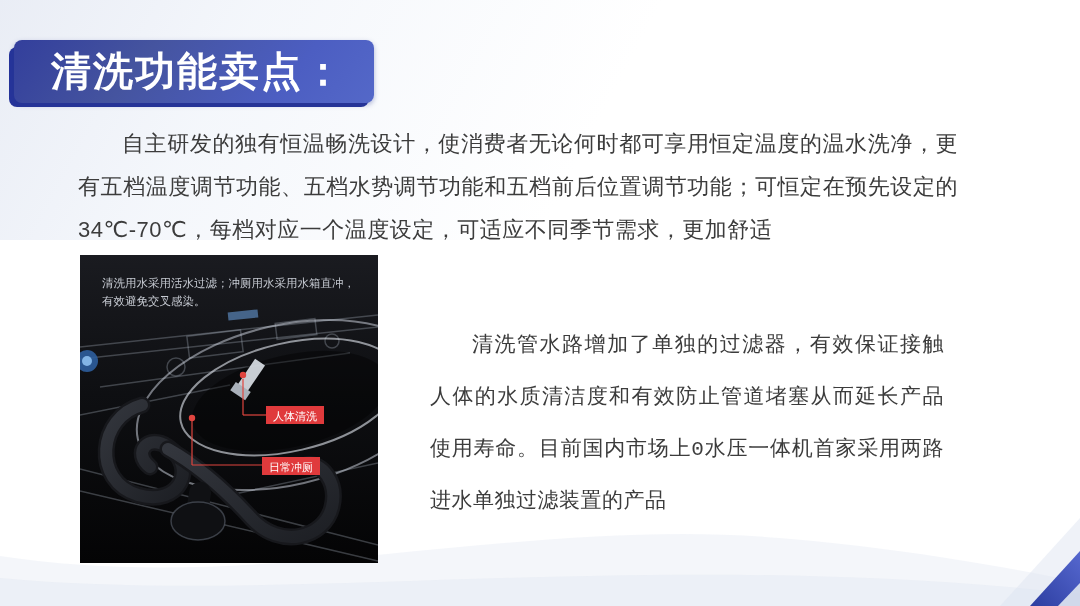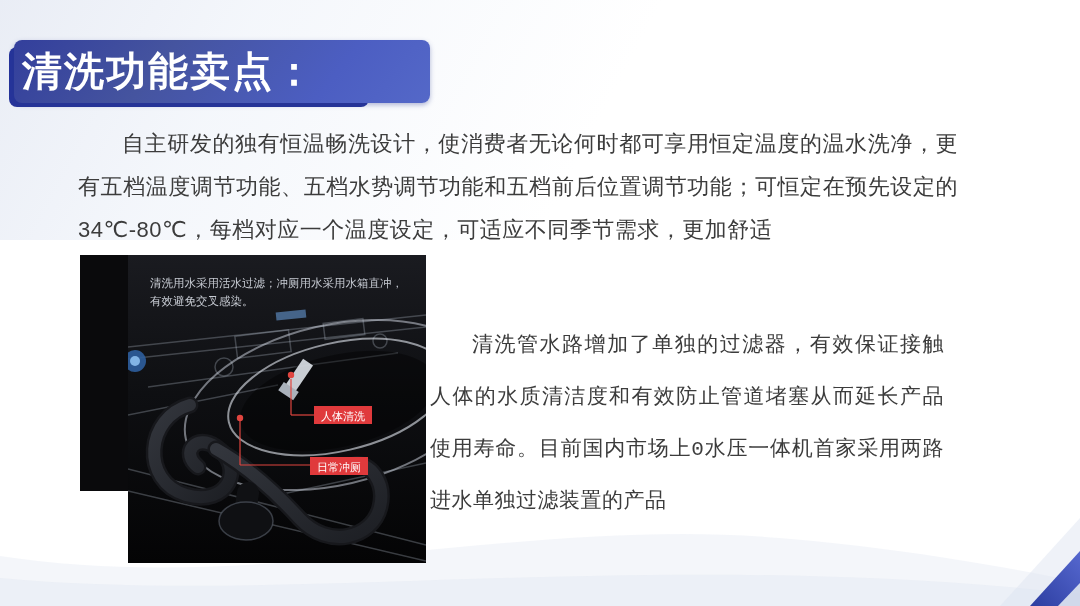--- a/index.html
+++ b/index.html
@@ -15,45 +15,44 @@
     opacity:.9;pointer-events:none;
   }
   .bg-bottom-wave{position:absolute;left:0;bottom:0;width:1080px;height:120px;pointer-events:none;}
   
   .title-wrap{position:absolute;left:14px;top:40px;width:360px;height:63px;}
   .title-shadow{
     position:absolute;left:-5px;top:7px;width:360px;height:60px;
     background:#26349a;border-radius:8px;
   }
   .title-box{
-    position:absolute;left:0;top:0;width:416px;height:63px;
+    position:absolute;left:0;top:0;width:360px;height:63px;
     background:linear-gradient(128deg,#333f9c 0%,#45549f 35%,#4c5ec2 75%,#5468c8 100%);
     border-radius:8px;display:flex;align-items:center;box-sizing:border-box;
-    padding-left:8px;box-shadow:0 2px 5px rgba(40,55,140,.35);
+    padding-left:8px;box-shadow:0 2px 5px rgba(40,55,140,.35);justify-content:center;
   }
   .title-text{
     font-family:"DejaVu Serif","Liberation Serif",serif;font-weight:700;
     color:#ffffff;font-size:40px;letter-spacing:2px;white-space:nowrap;
   }
   
   .para-main{
     position:absolute;left:78px;top:122px;width:880px;
     font-size:22px;line-height:43px;color:#3c3c3c;
     text-align:justify;text-indent:2em;letter-spacing:.5px;
   }
   .para-right{
     position:absolute;left:430px;top:320px;width:514px;
     font-size:21px;line-height:52px;color:#3c3c3c;
     text-align:justify;text-indent:2em;letter-spacing:.5px;font-family:Liberation Mono, monospace;
   }
   
   .figure{
     position:absolute;left:80px;top:255px;width:298px;height:236px;
     background:#0a0a0c;
-    padding-left:48px;
   }
   .figure svg{display:block;}
 </style>
 </head>
 <body>
 
 <div class="bg-top"></div>
 
 <svg class="bg-bottom-wave" width="1080" height="120" viewBox="0 0 1080 120">
   <path d="M0,70 C260,110 520,30 780,52 C900,62 1000,80 1080,96 L1080,120 L0,120 Z" fill="#eef1f7" opacity="0.65"></path>
@@ -72,21 +71,21 @@
   <polygon points="90,110 140,55 140,87 118,110" fill="url(#stripeG)"></polygon>
 </svg>
 
 <div class="title-wrap">
   <div class="title-shadow"></div>
   <div class="title-box">
     <span class="title-text">清洗功能卖点：</span>
   </div>
 </div>
 
-<div class="para-main">自主研发的独有恒温畅洗设计，使消费者无论何时都可享用恒定温度的温水洗净，更有五档温度调节功能、五档水势调节功能和五档前后位置调节功能；可恒定在预先设定的34℃-80℃，每档对应一个温度设定，可适应不同季节需求，更加舒适</div>
+<div class="para-main">自主研发的独有恒温畅洗设计，使消费者无论何时都可享用恒定温度的温水洗净，更有五档温度调节功能、五档水势调节功能和五档前后位置调节功能；可恒定在预先设定的34℃-70℃，每档对应一个温度设定，可适应不同季节需求，更加舒适</div>
 
 <div class="figure">
   <svg width="298" height="308" viewBox="0 0 298 308">
     <defs>
       <linearGradient id="figBg" x1="0" y1="0" x2="0" y2="1">
         <stop offset="0" stop-color="#1a1b20"></stop>
         <stop offset="0.45" stop-color="#0e0f12"></stop>
         <stop offset="1" stop-color="#040405"></stop>
       </linearGradient>
       <linearGradient id="hose" x1="0" y1="0" x2="1" y2="1">

